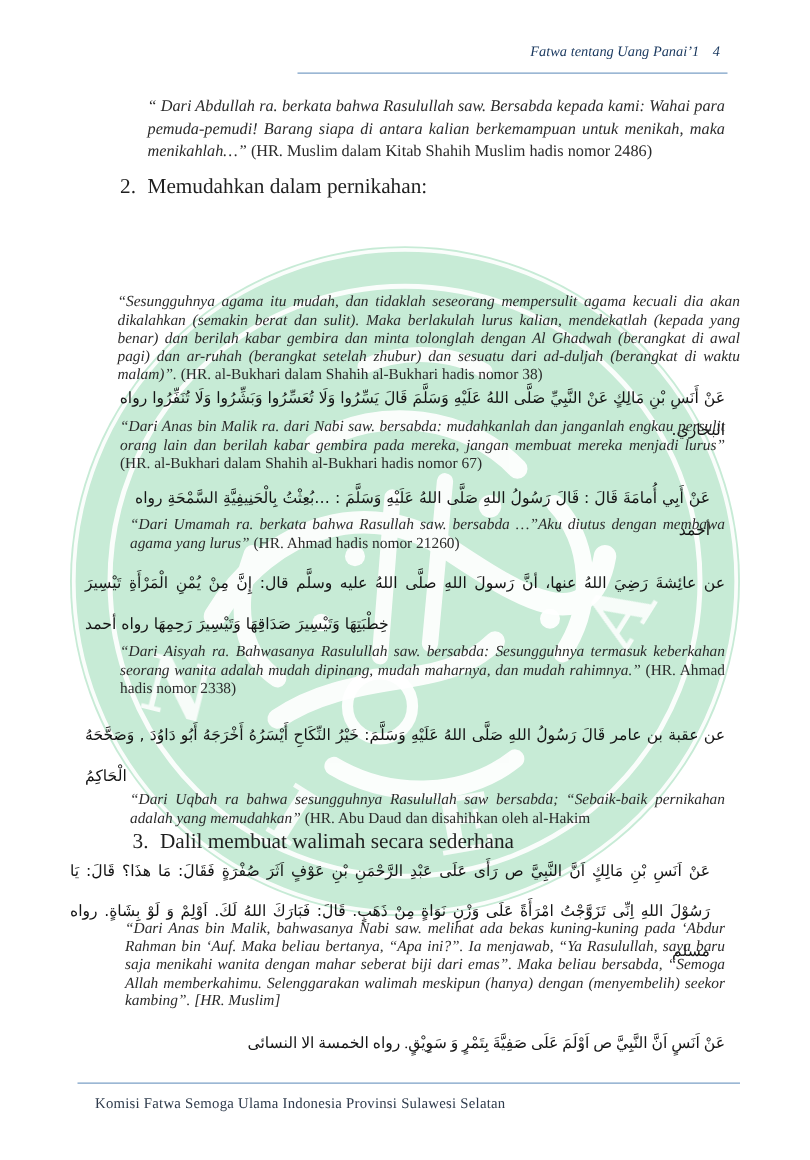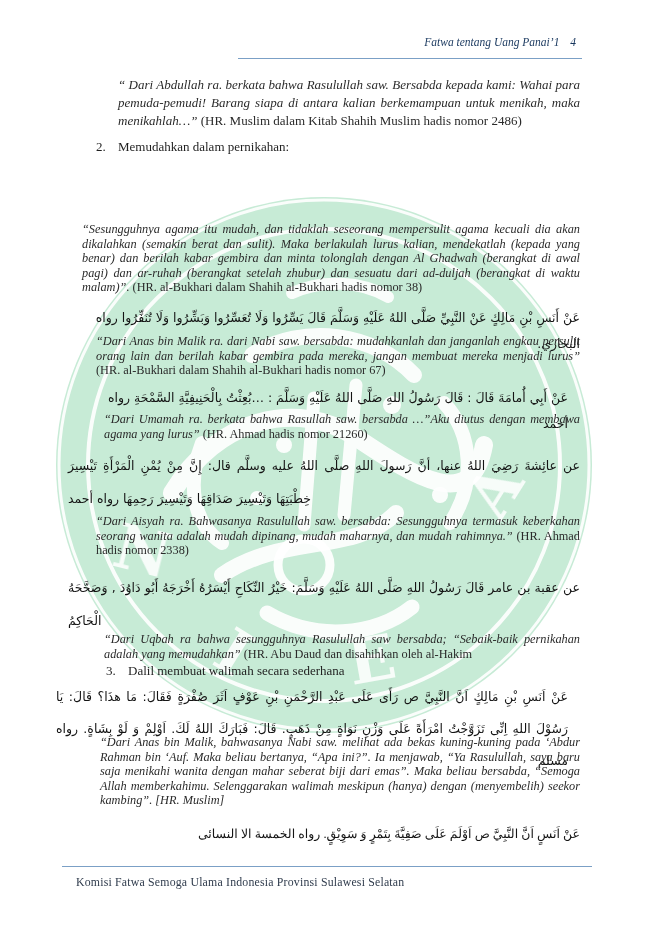--- a/index.html
+++ b/index.html
@@ -12,21 +12,21 @@
   .hdr .pg{font-style:italic;letter-spacing:4px;}
   .hdr-rule{position:absolute;top:58px;left:238px;right:66px;border-top:1.5px solid #7ba0c6;z-index:2;}
   .ftr-rule{position:absolute;top:866px;left:62px;right:56px;border-top:1.5px solid #7ba0c6;z-index:2;}
   .ftr{position:absolute;top:875px;left:76px;z-index:2;font-size:11.8px;color:#2f3b4c;letter-spacing:.2px;}
   
   .blk{position:absolute;z-index:1;}
   .q{font-size:12.3px;line-height:14.6px;text-align:justify;}
   .q .it{font-style:italic;}
   .q .up{font-style:normal;}
   .intro{font-size:13px;line-height:18px;}
-  .lh{font-size:13px;color:#1f1f1f;}
+  .lh{font-size:17px;color:#1f1f1f;}
   .lh .num{display:inline-block;width:22px;}
   .arabic{direction:rtl;unicode-bidi:embed;font-family:"DejaVu Sans", sans-serif;
           font-size:12.5px;line-height:31px;color:#141414;text-align:justify;}
   .ll{text-align-last:left;}
   .lr{text-align-last:right;}
   .one{line-height:26px;text-align:right;}
 </style>
 </head>
 <body>
 
@@ -69,21 +69,21 @@
 
   <p class="blk q intro" style="top:76px;left:118px;width:462px;margin:0;">
     <span class="it">“ Dari Abdullah ra. berkata bahwa Rasulullah saw. Bersabda kepada kami: Wahai para pemuda-pemudi! Barang siapa di antara kalian berkemampuan untuk menikah, maka menikahlah…” </span><span class="up">(HR. Muslim dalam Kitab Shahih Muslim hadis nomor 2486)</span>
   </p>
 
   <div class="blk lh" style="top:139px;left:96px;width:484px;">
     <span class="num">2.</span><span>Memudahkan dalam pernikahan:</span>
   </div>
 
 
-  <p class="blk q" style="top:222px;left:82px;width:498px;margin:0;">
+  <p class="blk q" style="top:222px;left:82px;width:498px;margin:12px;">
     <span class="it">“Sesungguhnya agama itu mudah, dan tidaklah seseorang mempersulit agama kecuali dia akan dikalahkan (semakin berat dan sulit). Maka berlakulah lurus kalian, mendekatlah (kepada yang benar) dan berilah kabar gembira dan minta tolonglah dengan Al Ghadwah (berangkat di awal pagi) dan ar-ruhah (berangkat setelah zhubur) dan sesuatu dari ad-duljah (berangkat di waktu malam)”. </span><span class="up">(HR. al-Bukhari dalam Shahih al-Bukhari hadis nomor 38)</span>
   </p>
 
   <p class="blk arabic one" style="top:305px;left:68px;width:512px;margin:0;" dir="rtl">عَنْ أَنَسِ بْنِ مَالِكٍ عَنْ النَّبِيِّ صَلَّى اللهُ عَلَيْهِ وَسَلَّمَ قَالَ يَسِّرُوا وَلَا تُعَسِّرُوا وَبَشِّرُوا وَلَا تُنَفِّرُوا رواه البخاري.</p>
 
   <p class="blk q" style="top:334px;left:96px;width:484px;margin:0;">
     <span class="it">“Dari Anas bin Malik ra. dari Nabi saw. bersabda: mudahkanlah dan janganlah engkau persulit orang lain dan berilah kabar gembira pada mereka, jangan membuat mereka menjadi lurus” </span><span class="up">(HR. al-Bukhari dalam Shahih al-Bukhari hadis nomor 67)</span>
   </p>
 
   <p class="blk arabic one" style="top:385px;left:80px;width:488px;margin:0;" dir="rtl">عَنْ أَبِي أُمامَةَ قَالَ : قَالَ رَسُولُ اللهِ صَلَّى اللهُ عَلَيْهِ وَسَلَّمَ : …بُعِثْتُ بِالْحَنِيفِيَّةِ السَّمْحَةِ رواه أحمد</p>

